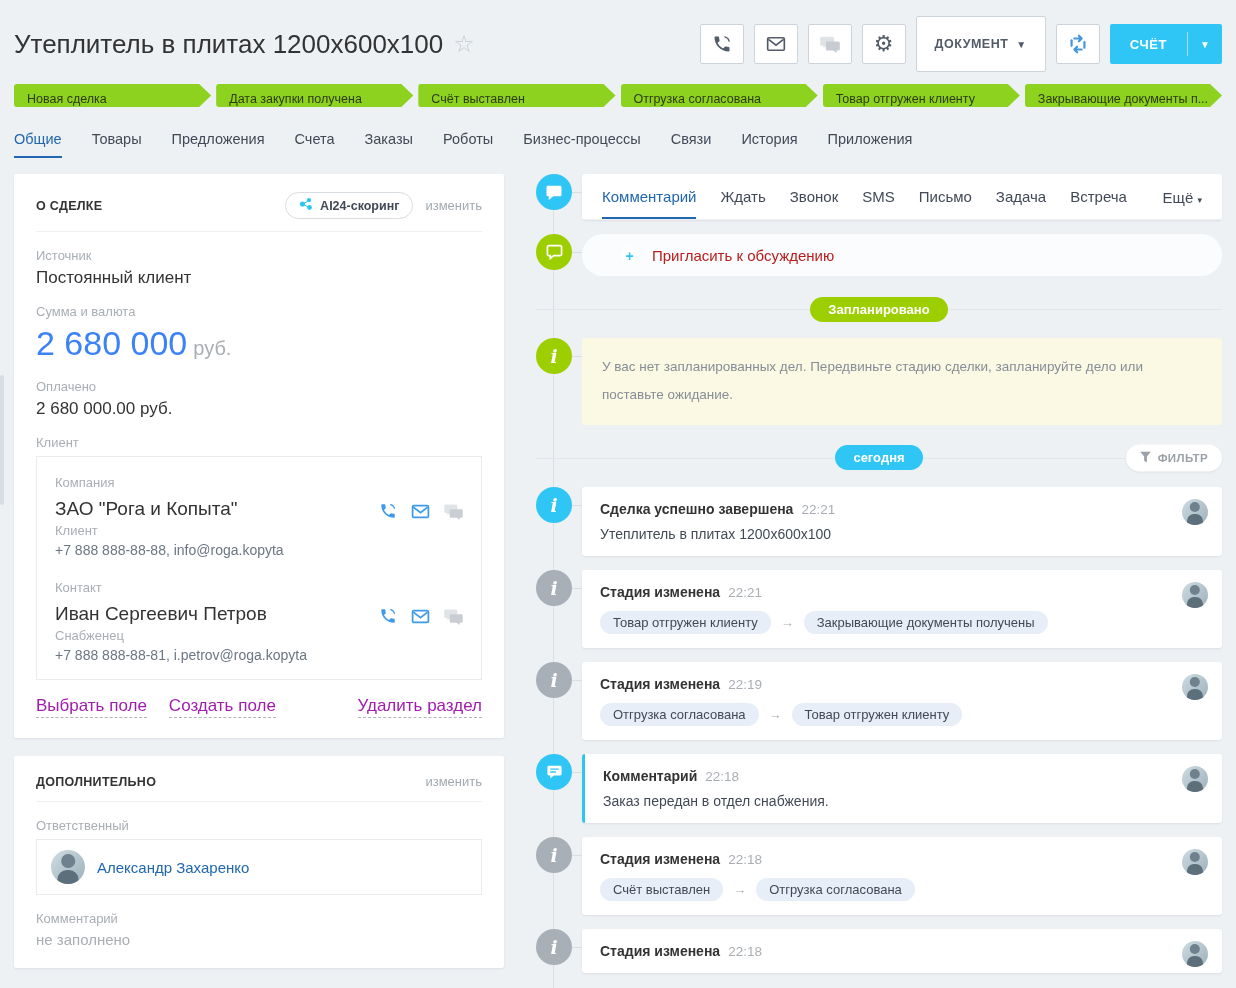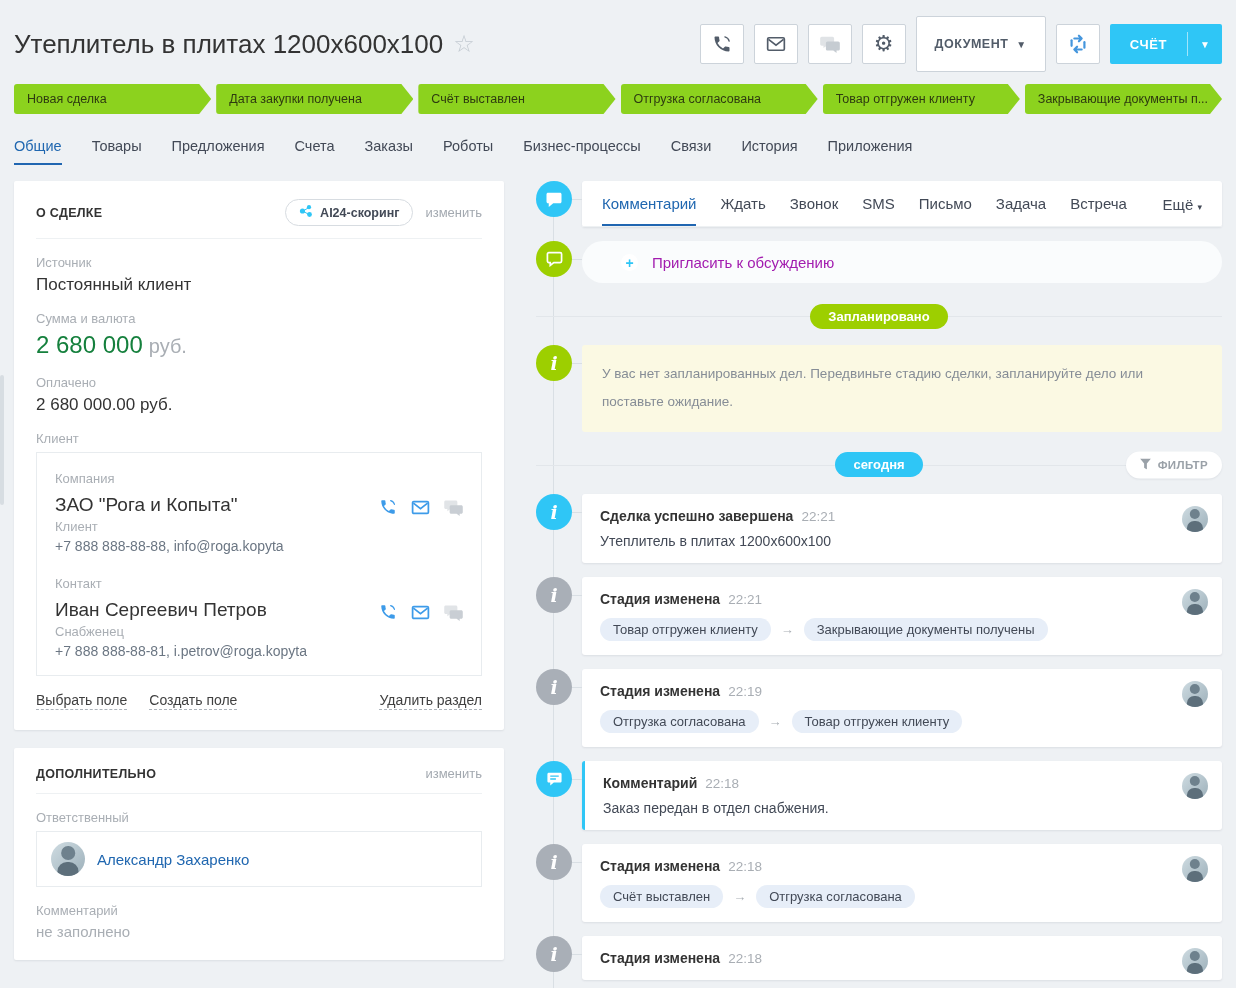--- a/index.html
+++ b/index.html
@@ -26,21 +26,21 @@
   .doc-btn { height:56px; background:#fff; border:1px solid #ccd3da; border-radius:2px; padding:0 18px;
     font-size:12.5px; font-weight:bold; letter-spacing:.5px; color:#525c69; display:flex; align-items:center; gap:8px; cursor:pointer; }
   .doc-caret { font-size:10px; color:#525c69; }
   .invoice-btn { height:40px; background:#2fc6f6; border:none; border-radius:2px; display:flex; align-items:stretch; cursor:pointer; overflow:hidden; }
   .invoice-main { padding:0 20px; display:flex; align-items:center; color:#fff; font-size:13px; font-weight:bold; letter-spacing:.6px; }
   .invoice-split { width:1px; background:rgba(255,255,255,.55); margin:8px 0; }
   .invoice-caret { width:34px; display:flex; align-items:center; justify-content:center; color:#fff; font-size:10px; }
 
   
   .pipeline { display:flex; gap:5px; padding:0 14px; }
-  .stage { flex:1; height:30px; background:#8cd21e; color:#2e3b10; font-size:12.5px;
+  .stage { flex:1; height:23px; background:#8cd21e; color:#2e3b10; font-size:12.5px;
     line-height:30px; padding-left:13px; white-space:nowrap; overflow:hidden;
     clip-path:polygon(0 0, calc(100% - 12px) 0, 100% 50%, calc(100% - 12px) 100%, 0 100%);
     border-radius:3px; cursor:pointer; }
 
   
   .tabs { display:flex; gap:30px; padding:24px 14px 0 14px; margin-bottom:16px; }
   .tab { font-size:14.5px; color:#424956; padding-bottom:9px; cursor:pointer; border-bottom:2px solid transparent; }
   .tab.active { color:#2067b0; border-bottom-color:#2066b1; }
 
   
@@ -53,34 +53,34 @@
   .card { background:#fff; border-radius:2px; box-shadow:0 1px 2px rgba(83,92,105,.12); padding:18px 22px 20px 22px; }
   .card-head { display:flex; justify-content:space-between; align-items:center; padding-bottom:12px; border-bottom:1px solid #eef1f3; }
   .card-title { font-size:12.5px; font-weight:bold; color:#333; letter-spacing:.3px; }
   .card-head-right { display:flex; align-items:center; gap:12px; }
   .ai-pill { display:flex; align-items:center; gap:7px; border:1px solid #d7dce1; border-radius:20px; padding:4px 13px;
     font-size:12.5px; font-weight:bold; color:#424956; cursor:pointer; background:#fff; }
   .edit-link { font-size:13px; color:#a3a9b0; cursor:pointer; }
   .field { margin-top:16px; }
   .field-label { font-size:13px; color:#a9aeb4; margin-bottom:5px; }
   .field-value { font-size:17px; color:#333; }
-  .amount-value { font-size:24px; color:#15803d; font-weight:400; }
+  .amount-value { font-size:34px; color:#3b82f6; font-weight:400; }
   .amount-cur { font-size:20px; color:#a9aeb4; margin-left:6px; }
   .client-box { border:1px solid #e8ecef; margin-top:6px; padding:18px 18px 16px 18px; }
   .cb-label { font-size:13px; color:#a9aeb4; margin-bottom:8px; }
   .cb-row { display:flex; justify-content:space-between; align-items:flex-start; }
   .cb-name { font-size:19px; color:#333; }
   .cb-icons { display:flex; gap:14px; align-items:center; padding-top:4px; }
   .cb-icons svg { display:block; }
   .cb-sub { font-size:13px; color:#a9aeb4; margin-top:3px; }
   .cb-contacts { font-size:14px; color:#6b7683; margin-top:4px; }
   .cb-gap { height:22px; }
   .fields-links { display:flex; justify-content:space-between; margin-top:16px; }
   .fl-left { display:flex; gap:22px; }
-  .dashed-link { font-size:14px; color:#404040; border-bottom:1px dashed #aeb5bc; cursor:pointer; padding-bottom:1px; }
+  .dashed-link { font-size:17px; color:#a21caf; border-bottom:1px dashed #aeb5bc; cursor:pointer; padding-bottom:1px; }
   .resp-box { border:1px solid #e8ecef; margin-top:6px; padding:10px 14px; display:flex; align-items:center; gap:12px; }
   .resp-name { font-size:15px; color:#2067b0; cursor:pointer; }
   .muted-value { font-size:15px; color:#a9aeb4; }
 
   
   .avatar { border-radius:50%; background:linear-gradient(135deg,#cfdce2,#9db0ba); position:relative; overflow:hidden; flex-shrink:0; }
   .avatar::after { content:''; position:absolute; left:50%; transform:translateX(-50%); bottom:-18%;
     width:62%; height:60%; background:#5d6f7b; border-radius:45% 45% 0 0; }
   .avatar::before { content:''; position:absolute; left:50%; transform:translateX(-50%); top:12%;
     width:40%; height:40%; background:#6e818d; border-radius:50%; z-index:1; }
@@ -102,21 +102,21 @@
   .etab { font-size:15px; color:#424956; padding-bottom:12px; border-bottom:2px solid transparent; cursor:pointer; }
   .etab.active { color:#2067b0; border-bottom-color:#2066b1; }
   .etab-more { margin-left:auto; font-size:15px; color:#424956; cursor:pointer; padding-bottom:12px; }
   .etab-more .caret { font-size:9px; color:#7b8younger4904; }
   .editor-input { padding:15px 20px 17px 20px; font-size:14.5px; color:#a9aeb4; cursor:text; }
 
   .invite-row { flex:1; background:#fafcfd; border-radius:24px; display:flex; align-items:center; gap:14px; padding:6px 14px; cursor:pointer; }
   .invite-avatar-wrap { position:relative; width:42px; height:30px; }
   .invite-plus { position:absolute; right:0; top:7px; width:17px; height:17px; background:#fff; border-radius:50%;
     color:#2fc6f6; font-size:14px; font-weight:bold; display:flex; align-items:center; justify-content:center; z-index:2; }
-  .invite-text { font-size:15px; color:#a21caf; }
+  .invite-text { font-size:15px; color:#b91c1c; }
 
   .badge-row { position:relative; height:26px; margin:20px 0 16px 0; display:flex; align-items:center; justify-content:center; }
   .badge-row::before { content:''; position:absolute; left:0; right:0; top:50%; height:1px; background:#e2e6ea; }
   .pill-badge { position:relative; z-index:1; border-radius:14px; padding:5px 18px; font-size:13px; font-weight:bold; color:#fff; cursor:pointer; }
   .pb-green { background:#9dcf00; }
   .pb-cyan { background:#2fc6f6; }
   .filter-btn { position:absolute; right:0; top:50%; transform:translateY(-50%); z-index:1; background:#fff; border:none;
     border-radius:16px; padding:7px 14px; font-size:11.5px; font-weight:bold; letter-spacing:.4px; color:#9aa1a8;
     display:flex; gap:7px; cursor:pointer; box-shadow:0 1px 2px rgba(83,92,105,.10); }
 

